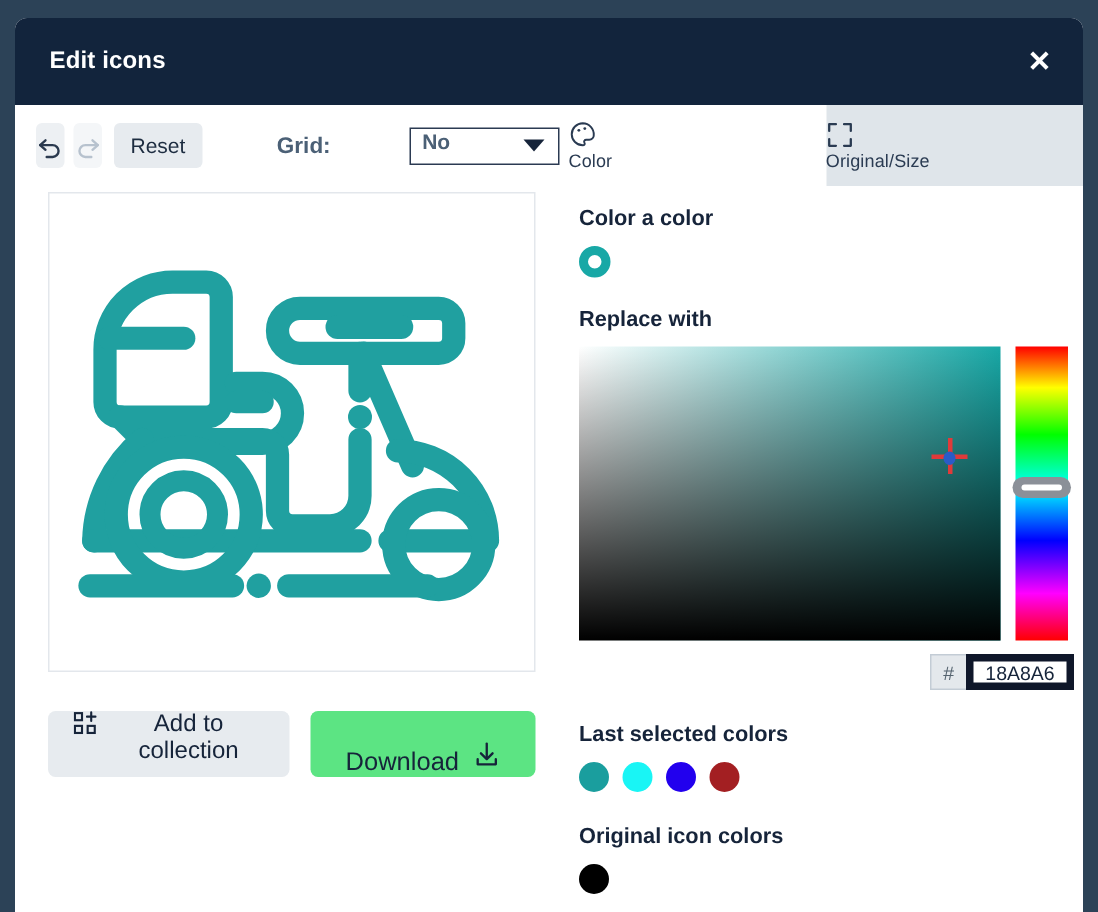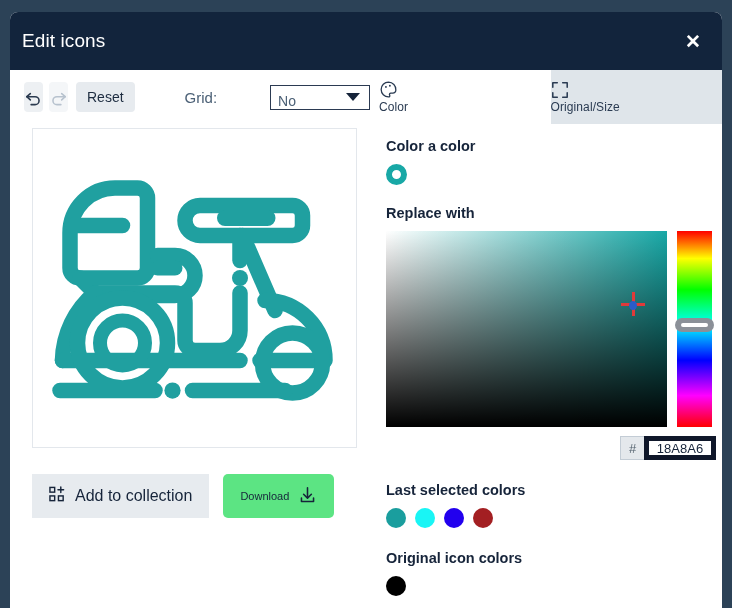--- a/index.html
+++ b/index.html
@@ -27,23 +27,24 @@
   .modal-header {
     height: 58px;
     background: #12243c;
     flex: 0 0 58px;
     position: relative;
     display: flex;
     align-items: center;
   }
   .modal-title {
     color: #ffffff;
-    font-size: 19px;
-    margin-left: 12px;
+    font-size: 16px;
+    margin-left: 23px;
     letter-spacing: .1px;
+    font-weight: bold;
   }
   .close-btn {
     position: absolute;
     right: 14px; top: 50%;
     transform: translateY(-50%);
     width: 30px; height: 30px;
     display: flex; align-items: center; justify-content: center;
     color: #ffffff;
     font-size: 19px;
     font-weight: bold;
@@ -104,32 +105,33 @@
     color: #1d2c40;
     cursor: pointer;
     font-family: "Liberation Sans", sans-serif;
     margin-left: 2px;
   }
   .grid-wrap {
     display: flex;
     align-items: center;
     margin-left: 44px;
     gap: 6px;
+    font-weight: bold;
   }
   .grid-label {
     font-size: 15px;
     color: #4b6076;
   }
   .grid-select {
     position: relative;
     width: 100px; height: 25px;
     border: 1px solid #2b3a52;
     background: #fff;
     display: flex;
-    align-items: flex-end;
+    align-items: flex-start;
     padding-left: 7px;
     cursor: pointer;
     margin-left: 47px;
   }
   .grid-value { font-size: 14px; color: #4b6076; }
   .grid-caret {
     position: absolute;
     right: 9px; top: 50%;
     transform: translateY(-50%);
     width: 0; height: 0;
@@ -153,41 +155,41 @@
   
   .actions {
     display: flex;
     gap: 14px;
     padding: 26px 22px 0 22px;
     align-items: center;
   }
   .btn-collection {
     background: #e7ebef;
     border: none;
-    border-radius: 0;
+    border-radius: 5px;
     height: 44px;
     padding: 0 17px;
     display: flex;
-    align-items: center;
+    align-items: flex-start;
     gap: 9px;
     font-size: 16px;
     color: #16243a;
     cursor: pointer;
     font-family: "Liberation Sans", sans-serif;
   }
   .btn-download {
     background: #5ce483;
     border: none;
     border-radius: 5px;
     height: 44px;
-    padding: 0 17px;
-    display: flex;
-    align-items: center;
+    padding: 0 23px;
+    display: flex;
+    align-items: flex-end;
     gap: 9px;
-    font-size: 11px;
+    font-size: 17px;
     color: #16243a;
     cursor: pointer;
     font-family: "Liberation Sans", sans-serif;
   }
 
   
   .tabs {
     height: 54px;
     flex: 0 0 54px;
     display: flex;

